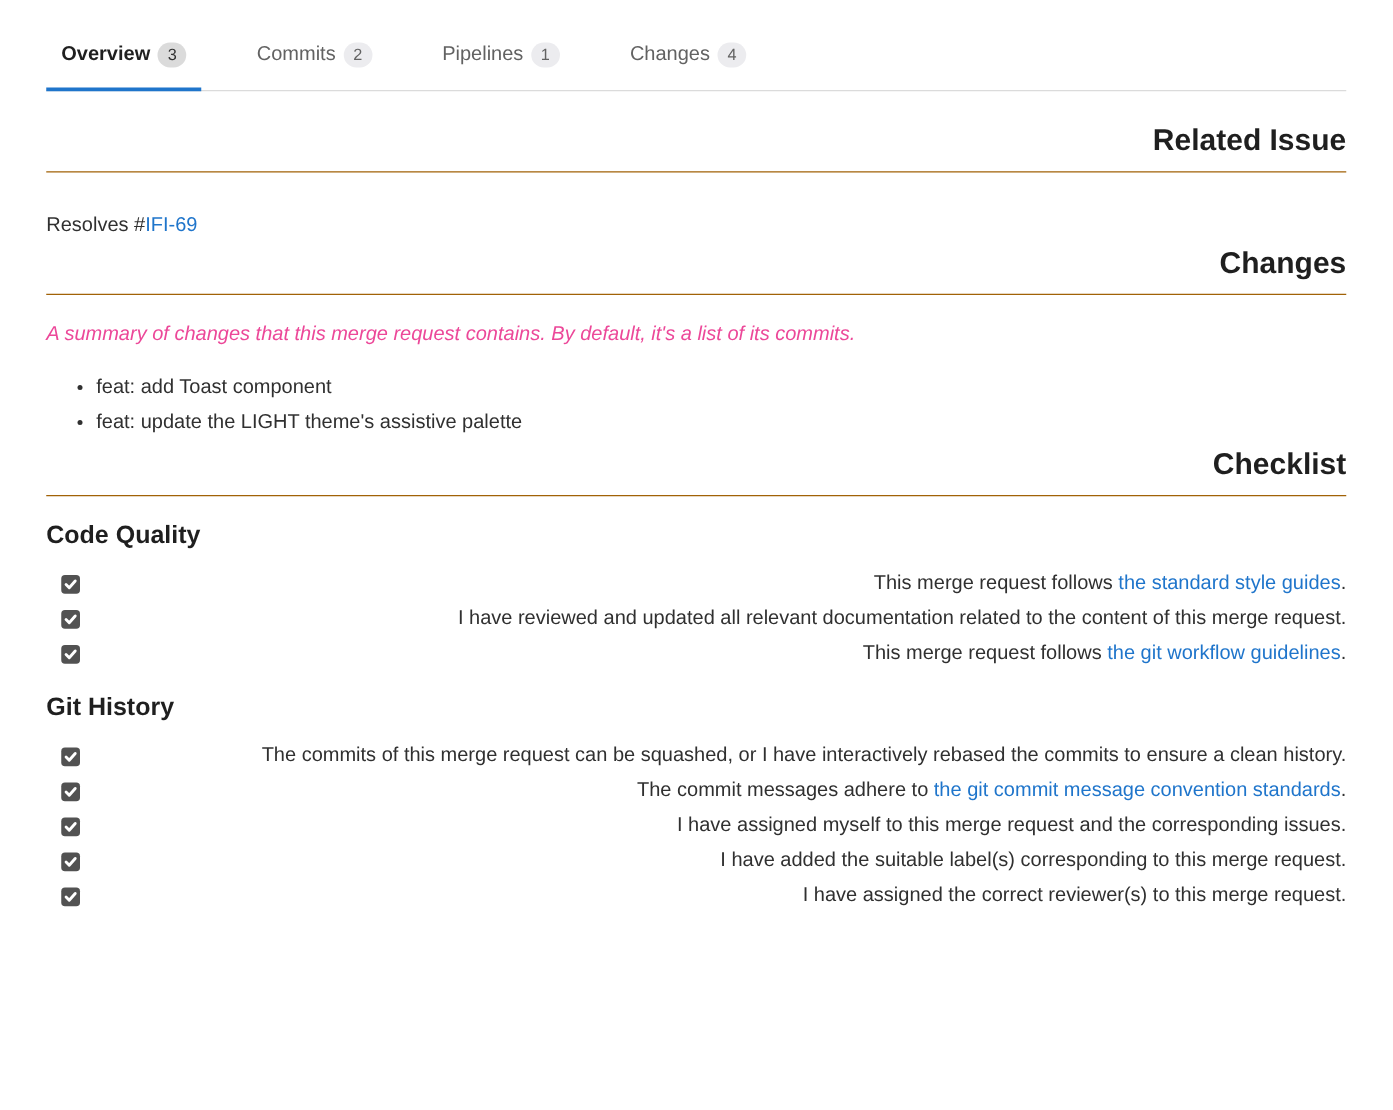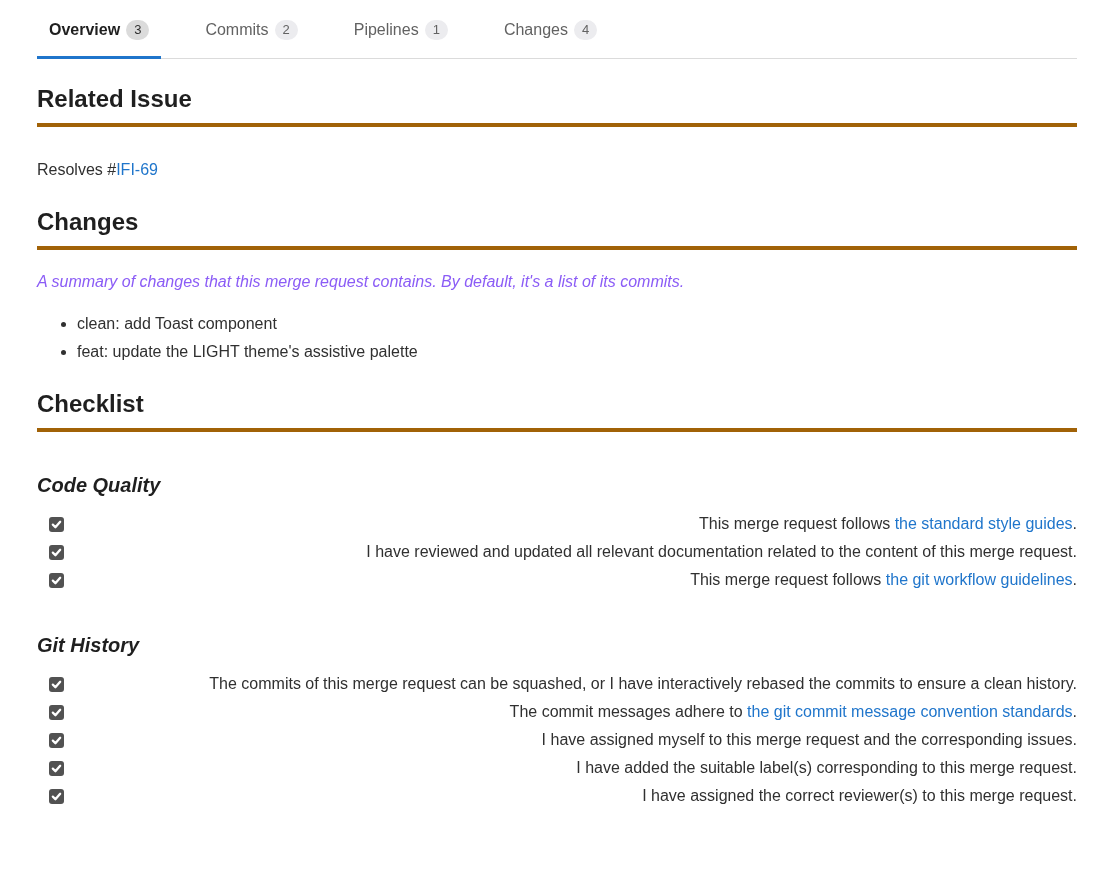--- a/index.html
+++ b/index.html
@@ -12,21 +12,21 @@
       line-height: 1.5;
     }
     .content {
       padding: 0 37px 40px 37px;
     }
     .tabs {
       display: flex;
       gap: 32px;
       border-bottom: 1px solid #dbdbdb;
       margin-bottom: 22px;
-      padding-top: 18px;
+      padding-top: 32px;
     }
     .tab {
       display: flex;
       align-items: center;
       gap: 6px;
       padding: 0 12px 14px 12px;
       cursor: pointer;
       color: #626262;
       font-size: 16px;
       font-weight: 400;
@@ -51,43 +51,42 @@
       height: 20px;
     }
     .tab.active .badge {
       background: #dbdbdb;
       color: #303030;
     }
     h2 {
       font-size: 24px;
       font-weight: 600;
       color: #1f1f1f;
-      margin-top: 22px;
       margin-bottom: 6px;
       padding-bottom: 6px;
-      border-bottom: 4px solid #a16207;
+      border-bottom: 1px solid #a16207;
+      text-align: right;
     }
     h3 {
       font-size: 20px;
       font-weight: 600;
       color: #1f1f1f;
-      margin-top: 38px;
+      margin-top: 16px;
       margin-bottom: 12px;
-      font-style: italic;
     }
     .resolves {
       margin-top: 31px;
       font-size: 16px;
       color: #303030;
     }
     a { color: #1f75cb; text-decoration: none; }
     em.summary {
       display: block;
       margin-top: 20px;
-      color: #8b5cf6;
+      color: #ec4899;
       font-style: italic;
     }
     ul.commit-list {
       margin-top: 18px;
       padding-left: 40px;
     }
     ul.commit-list li {
       margin-bottom: 4px;
       font-size: 16px;
     }
@@ -143,21 +142,21 @@
     </div>
 
   <h2>Related Issue</h2>
   <p class="resolves">
     <span>Resolves #</span><a href="#">IFI-69</a>
   </p>
 
   <h2>Changes</h2>
   <em class="summary">A summary of changes that this merge request contains. By default, it's a list of its commits.</em>
   <ul class="commit-list" id="commit-list">
-      <li>clean: add Toast component</li>
+      <li>feat: add Toast component</li>
       <li>feat: update the LIGHT theme's assistive palette</li>
     </ul>
 
   <h2>Checklist</h2>
   <div id="checklist-groups">
       <h3>Code Quality</h3>
       <ul class="checklist">
         <li>
           <span class="check">
             <svg viewBox="0 0 12 12">

